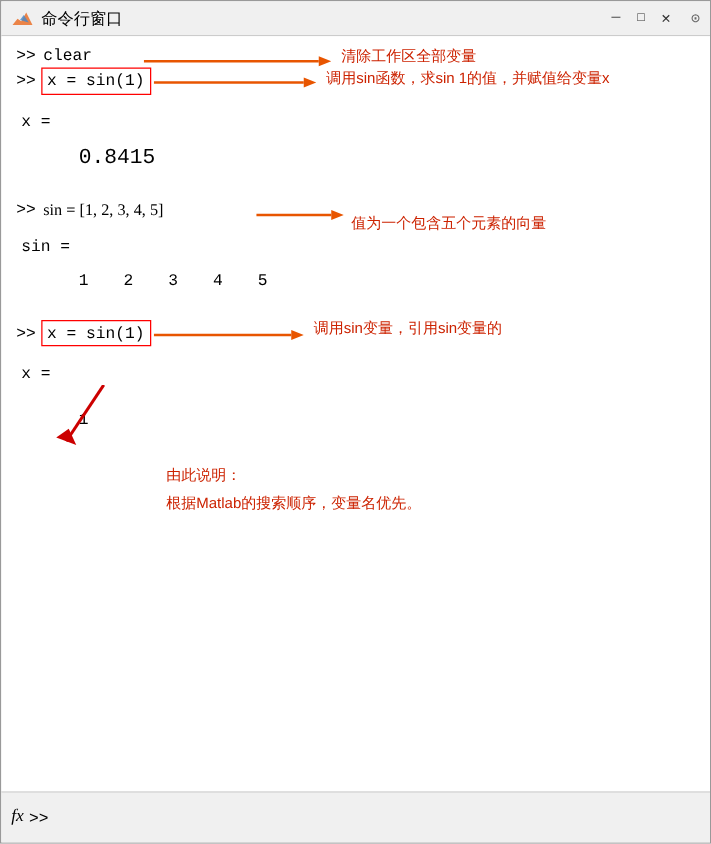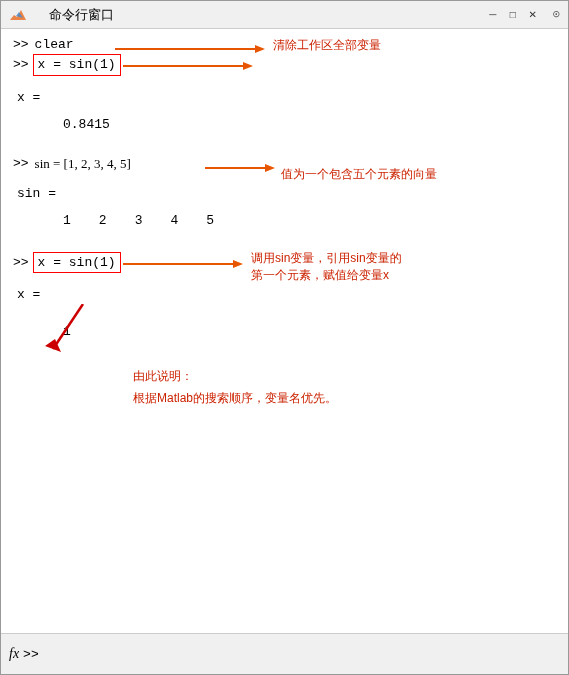--- a/index.html
+++ b/index.html
@@ -22,21 +22,21 @@
       align-items: center;
       justify-content: space-between;
       padding: 4px 8px;
       height: 28px;
       user-select: none;
     }
 
     .title-bar-left {
       display: flex;
       align-items: flex-start;
-      gap: 22px;
+      gap: 6px;
     }
 
     .matlab-logo {
       width: 18px;
       height: 18px;
     }
 
     .title-text {
       font-family: 'Microsoft YaHei', Arial, sans-serif;
       font-size: 13px;
@@ -143,27 +143,28 @@
     </div>
 
     <div style="position: relative; margin-bottom: 2px; display: flex; align-items: center;">
       <span class="prompt">&gt;&gt;</span>
       <span style="border: 1.5px solid #ff0000; padding: 0 4px; font-size: 13px; font-family: 'Courier New', monospace; line-height:1.5;">x = sin(1)</span>
 
       <svg style="position:absolute; left: 110px; top: 2px;" width="140" height="20">
         <line x1="0" y1="10" x2="120" y2="10" stroke="#e85500" stroke-width="2"></line>
         <polygon points="120,6 130,10 120,14" fill="#e85500"></polygon>
       </svg>
+      <span style="position:absolute; left: 248px; top: 0; font-family: 'Microsoft YaHei', Arial, sans-serif; font-size: 12px; color: #cc2200; white-space: nowrap;">调用sin函数，求sin 1的值，并赋值给变量x</span>
     </div>
 
     <div class="blank-line"></div>
 
     <div style="margin-left: 4px; font-size: 13px; color: #000;">x =</div>
     <div class="blank-line"></div>
-    <div style="margin-left: 50px; font-size: 13px; color: #000;">0.8415</div>
+    <div style="margin-left: 50px; font-size: 17px; color: #000;">0.8415</div>
 
     <div class="blank-line"></div>
     <div class="blank-line"></div>
 
     <div style="position: relative; margin-bottom: 2px; display: flex; align-items: center;">
       <span class="prompt">&gt;&gt;</span>
       <span style="margin-left:2px; font-size: 13px; font-family: Liberation Serif, serif;">sin = [1, 2, 3, 4, 5]</span>
 
       <svg style="position:absolute; left: 192px; top: 2px;" width="80" height="20">
         <line x1="0" y1="10" x2="60" y2="10" stroke="#e85500" stroke-width="2"></line>
@@ -194,21 +195,20 @@
     <div style="position: relative; margin-bottom: 2px; display: flex; align-items: center;">
       <span class="prompt">&gt;&gt;</span>
       <span style="border: 1.5px solid #ff0000; padding: 0 4px; font-size: 13px; font-family: 'Courier New', monospace; line-height:1.5;">x = sin(1)</span>
 
       <svg style="position:absolute; left: 110px; top: 2px;" width="130" height="20">
         <line x1="0" y1="10" x2="110" y2="10" stroke="#e85500" stroke-width="2"></line>
         <polygon points="110,6 120,10 110,14" fill="#e85500"></polygon>
       </svg>
       <div style="position:absolute; left: 238px; top: -2px; font-family: 'Microsoft YaHei', Arial, sans-serif; font-size: 12px; color: #cc2200;">
         <span>调用sin变量，引用sin变量的</span><br>
-        <span>第一个元素，赋值给变量x</span>
       </div>
     </div>
 
     <div class="blank-line"></div>
 
     <div style="margin-left: 4px; font-size: 13px; color: #000;">x =</div>
     <div class="blank-line"></div>
 
     <div style="position: relative; height: 40px;">
       <svg style="position:absolute; left: 20px; top: -10px;" width="80" height="55">

